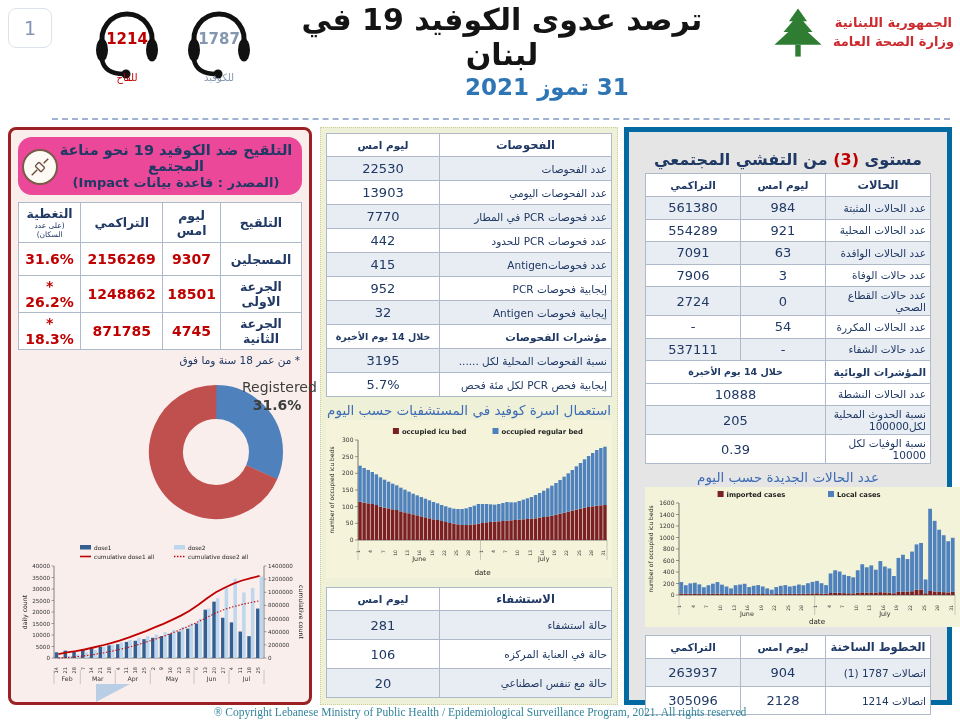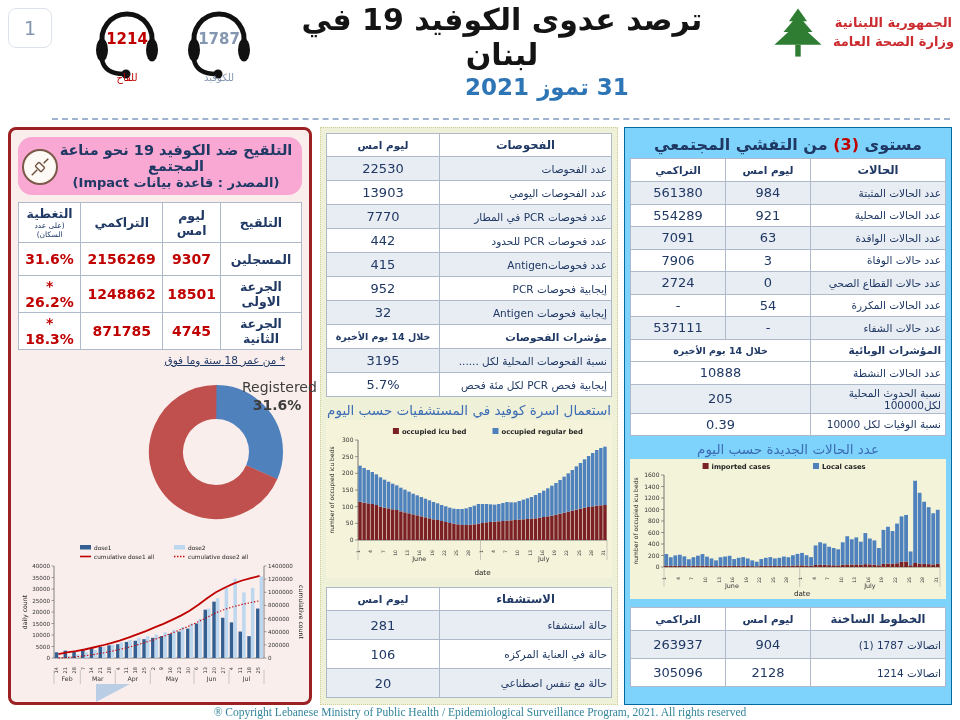--- a/index.html
+++ b/index.html
@@ -21,32 +21,32 @@
   .logo{position:absolute;right:6px;top:6px;display:flex;flex-direction:row-reverse;align-items:center;gap:6px;}
   .logo-text{text-align:center;color:#cb2c30;font-weight:bold;font-size:13px;line-height:1.45;direction:rtl;}
   .divider{position:absolute;left:52px;right:10px;top:118px;border-top:2px dashed #9fb3d1;}
   
   table{border-collapse:collapse;direction:rtl;width:100%;background:#fff;}
   th,td{border:1px solid #aeb9c9;padding:2px 4px;}
   th{color:#1f3864;font-weight:bold;font-size:11.5px;}
   
   .vax-panel{position:absolute;left:8px;top:127px;width:304px;height:578px;box-sizing:border-box;
              background:#f9eeec;border:3px solid #9c2123;border-radius:8px;padding:7px;direction:rtl;}
-  .vax-head{position:relative;background:#f9a8d4;border-radius:14px;padding:5px 8px 5px 40px;
+  .vax-head{position:relative;background:#ec4899;border-radius:14px;padding:5px 8px 5px 40px;
             text-align:center;color:#1f3864;font-weight:bold;}
   .vax-head .t1{font-size:14.5px;}
   .vax-head .t2{font-size:13px;margin-top:1px;}
   .vax-icon{position:absolute;left:4px;top:12px;width:32px;height:32px;border:2px solid #7b5a4a;
             border-radius:50%;background:#fdf9f4;display:flex;align-items:center;justify-content:center;}
   .vax-table{margin-top:7px;}
   .vax-table th{font-size:12.5px;padding:3px 2px;}
   .vax-table .th-small{display:block;font-weight:normal;font-size:7.5px;}
   .vax-table td{text-align:center;font-weight:bold;font-size:14px;color:#c00000;height:28px;}
   .vax-table td.lbl{color:#1f3864;font-size:12.5px;font-weight:bold;}
-  .vax-note{font-size:10.5px;color:#1f3864;margin:4px 17px 0 0;text-decoration:underline;}
+  .vax-note{font-size:10.5px;color:#1f3864;margin:4px 2px 0 0;}
   .donut-row{display:flex;margin-top:2px;height:172px;}
   .donut-wrap{position:relative;width:168px;}
   .donut-label{position:absolute;left:108px;top:10px;width:70px;text-align:center;
                color:#3d3d3d;font-size:14px;line-height:1.3;direction:ltr;}
   .donut-label .b{font-weight:bold;}
   .donut-caption{flex:1;color:#1f3864;font-size:13.5px;line-height:1.55;padding-top:44px;padding-right:4px;}
   .vax-chart-title{color:#8e2a2d;font-weight:bold;font-size:14px;text-align:center;margin:2px 0 1px;}
   .combo-chart{direction:ltr;}
   .fold{position:absolute;left:96px;top:684px;width:0;height:0;
         border-top:18px solid #b9cde5;border-right:34px solid transparent;}
@@ -58,21 +58,21 @@
   .data-table th{padding:4px 4px;}
   .data-table th.vh{text-align:center;font-size:10.5px;}
   .data-table tr.alt{background:#e8ecf3;}
   .data-table tr.sub td{font-weight:bold;}
   .data-table tr.sub td.val{font-size:9.5px;}
   .data-table td{height:19px;}
   .chart-title{color:#3e6db5;font-size:13.5px;text-align:center;margin:5px 0 2px;}
   .stacked-chart{direction:ltr;}
   
   .right-panel{position:absolute;left:624px;top:127px;width:328px;height:578px;box-sizing:border-box;
-               background:#7dd3fc;border:1px solid #0369a1;padding:5px;direction:rtl;}
+               background:#e5e5e5;border:5px solid #0369a1;padding:16px;direction:rtl;}
   .community-title{text-align:center;font-weight:bold;font-size:16px;color:#1f3864;margin:2px 0 4px;}
   .community-title .lvl{color:#c00000;}
   .cases-table td{height:17.5px;}
   
   .footer{position:absolute;left:0;right:0;bottom:2px;text-align:center;color:#31849b;font-size:11.5px;font-family:Liberation Serif, serif;}
 </style>
 </head>
 <body>
 
 <div class="page">

